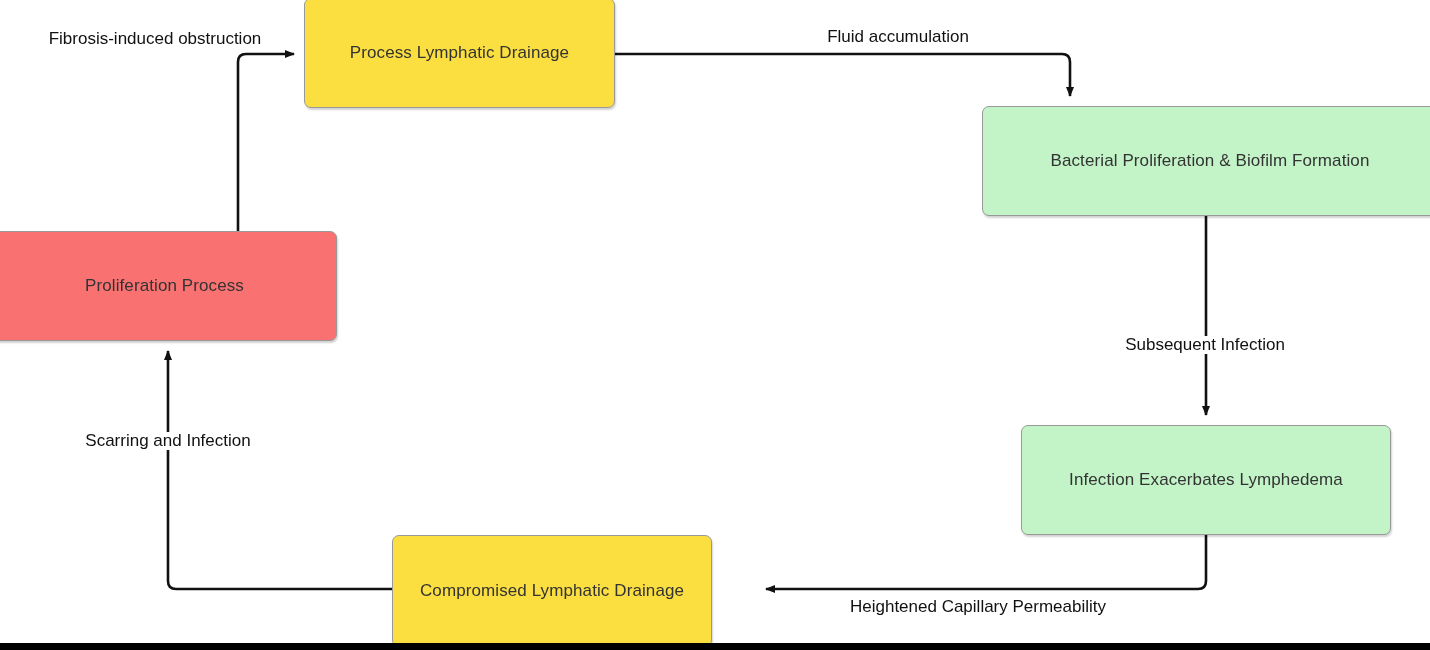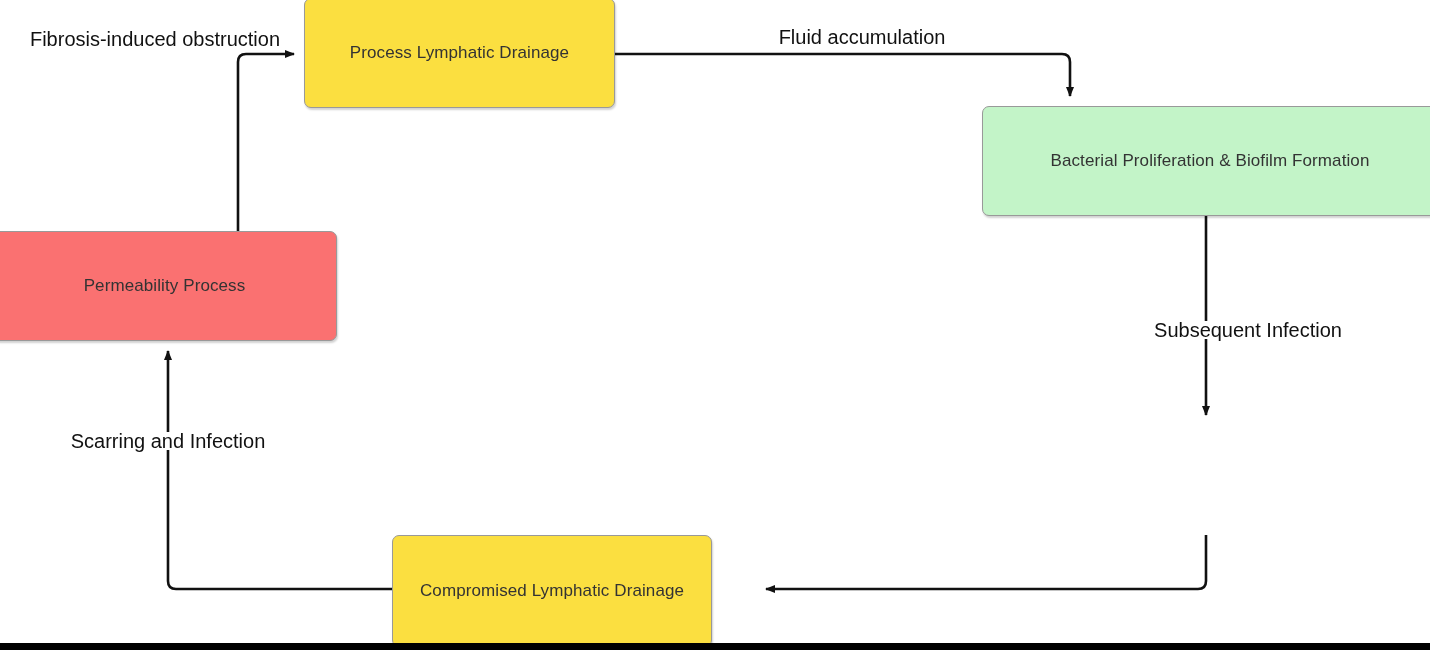--- a/index.html
+++ b/index.html
@@ -41,21 +41,21 @@
     box-shadow: 1px 2px 2px rgba(0,0,0,0.18);
     padding: 0 14px;
     z-index: 2;
   }
   .node-yellow { background: #fbdf40; }
   .node-red    { background: #fa7171; }
   .node-green  { background: #c3f4c8; }
 
   .edge-label {
     position: absolute;
-    font-size: 20px;
+    font-size: 17px;
     color: #111111;
     white-space: nowrap;
     background: #ffffff;
     padding: 0 3px;
     line-height: 18px;
     z-index: 3;
   }
   .bottom-bar {
     position: absolute;
     left: 0;
@@ -87,44 +87,50 @@
     <path d="M1206,535 L1206,581 Q1206,589 1198,589 L766,589" fill="none" stroke="#111111" stroke-width="2.6" stroke-linecap="butt" marker-end="url(#arrowhead)"></path>
 
     <path d="M392,589 L176,589 Q168,589 168,581 L168,351" fill="none" stroke="#111111" stroke-width="2.6" stroke-linecap="butt" marker-end="url(#arrowhead)"></path>
   </svg>
 
   <div class="node node-yellow" style="left:304px; top:-2px; width:311px; height:110px;">
     <span>Process Lymphatic Drainage</span>
   </div>
 
   <div class="node node-red" style="left:-8px; top:231px; width:345px; height:110px;">
-    <span>Permeability Process</span>
+    <span>Proliferation Process</span>
   </div>
 
   <div class="node node-green" style="left:982px; top:106px; width:456px; height:110px;">
     <span>Bacterial Proliferation &amp; Biofilm Formation</span>
   </div>
 
+  <div class="node node-green" style="left:1021px; top:425px; width:370px; height:110px;">
+    <span>Infection Exacerbates Lymphedema</span>
+  </div>
 
   <div class="node node-yellow" style="left:392px; top:535px; width:320px; height:112px;">
     <span>Compromised Lymphatic Drainage</span>
   </div>
 
   <div class="edge-label" style="left:155px; top:39px; transform:translate(-50%,-50%);">
     <span>Fibrosis-induced obstruction</span>
   </div>
 
-  <div class="edge-label" style="left:862px; top:37px; transform:translate(-50%,-50%);text-align:center;">
+  <div class="edge-label" style="left:898px; top:37px; transform:translate(-50%,-50%);text-align:center;">
     <span>Fluid accumulation</span>
   </div>
 
-  <div class="edge-label" style="left:1205px; top:330px; transform:translate(-50%,-50%);margin-left:43px;">
+  <div class="edge-label" style="left:1205px; top:345px; transform:translate(-50%,-50%);">
     <span>Subsequent Infection</span>
   </div>
 
+  <div class="edge-label" style="left:978px; top:607px; transform:translate(-50%,-50%);">
+    <span>Heightened Capillary Permeability</span>
+  </div>
 
   <div class="edge-label" style="left:168px; top:441px; transform:translate(-50%,-50%);">
     <span>Scarring and Infection</span>
   </div>
 
   <div class="bottom-bar"></div>
 
 </div>
 
 </body></html>

